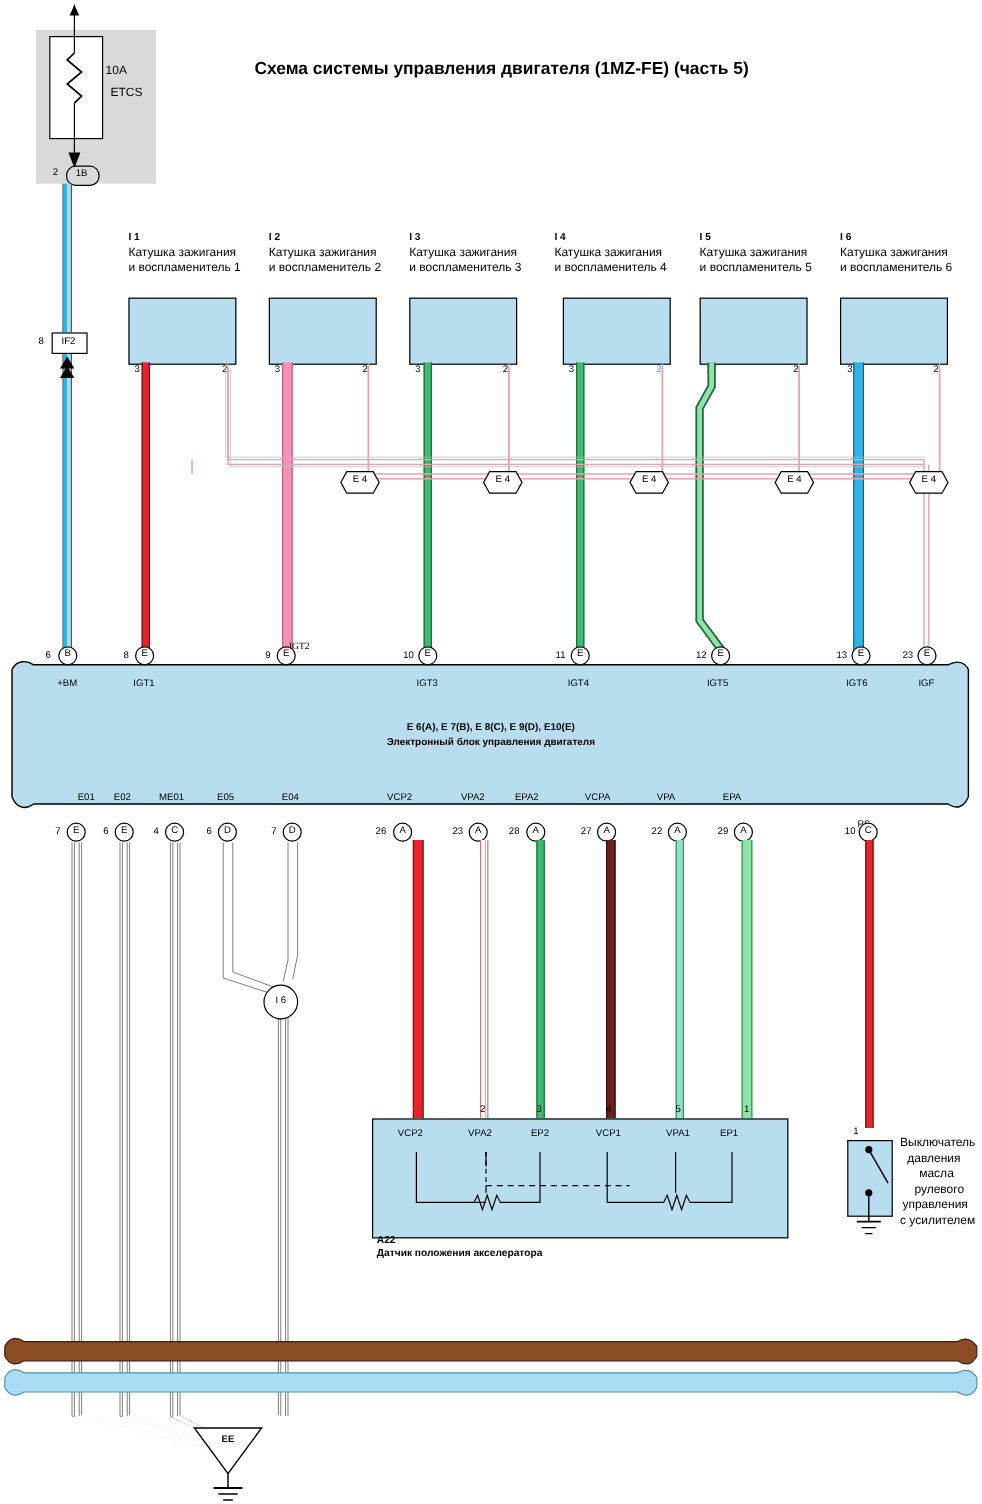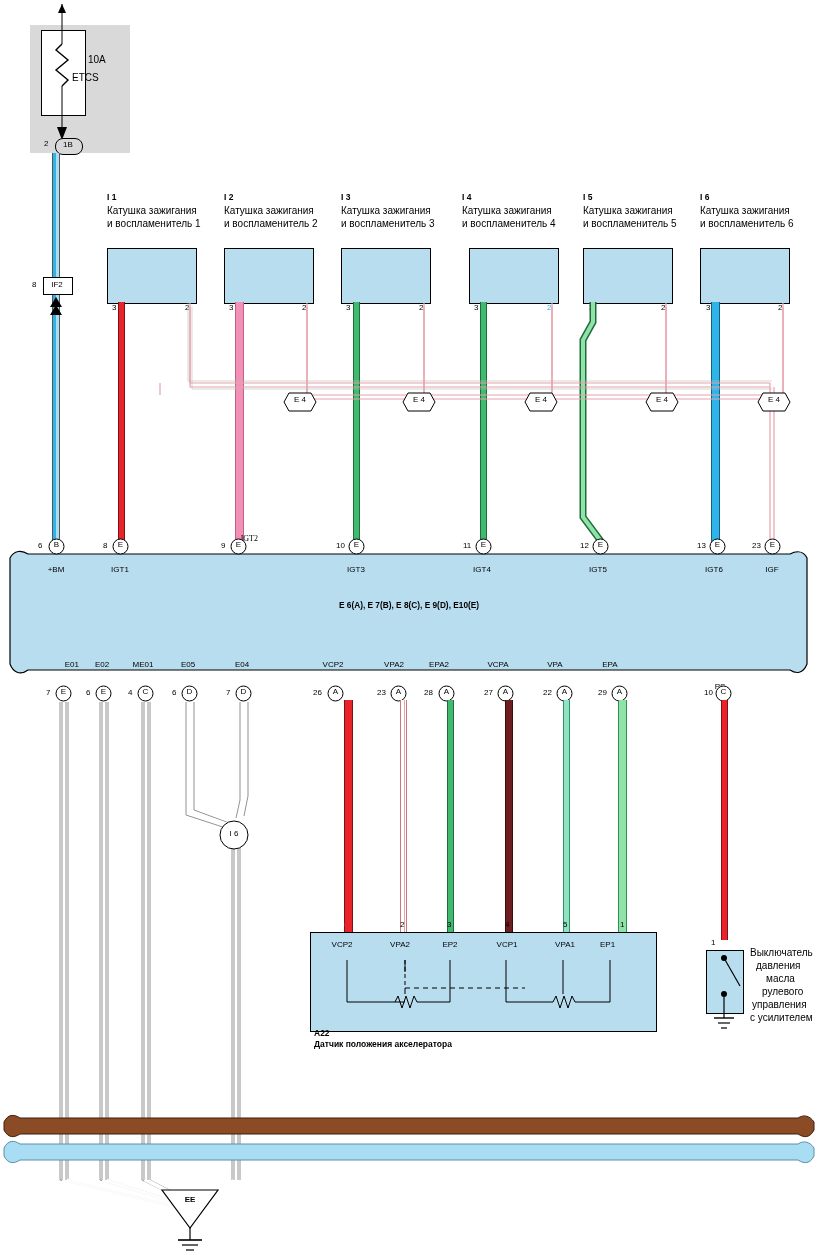--- a/index.html
+++ b/index.html
@@ -13,37 +13,38 @@
   .box{background:#b8ddef;border:1px solid #000;}
   .ecu-txt{font-size:8.3px;font-weight:bold;color:#000;text-align:center;line-height:11px;}
   .wire{position:absolute;}
   .gline{stroke:#000;stroke-width:1;fill:none;}
 </style>
 </head>
 <body>
 
 <div id="page">
 
+  <div class="abs ttl" style="left:212px;top:50px;">Схема системы управления двигателя (1MZ-FE) (часть 5)</div>
 
   <div class="abs" style="left:30px;top:25px;width:100px;height:128px;background:#d9d9d9;"></div>
   <div class="abs" style="left:41px;top:30px;width:43px;height:84px;background:#fff;border:1px solid #000;"></div>
   <svg class="abs" style="left:30px;top:0px;" width="100" height="160">
 
     <line x1="32" y1="4" x2="32" y2="30" class="gline"></line>
     <polygon points="32,4 28,13 36,13" fill="#000"></polygon>
 
     <line x1="32" y1="30" x2="32" y2="44" class="gline"></line>
     <path d="M32,44 L26,50 L38,60 L26,70 L38,80 L32,86" stroke="#000" stroke-width="1.4" fill="none"></path>
     <line x1="32" y1="86" x2="32" y2="114" class="gline"></line>
 
     <line x1="32" y1="114" x2="32" y2="128" class="gline"></line>
     <polygon points="32,140 27,127 37,127" fill="#000"></polygon>
   </svg>
   <div class="abs lbl" style="left:88px;top:55px;">10A</div>
-  <div class="abs lbl" style="left:72px;top:73px;">ETCS</div>
+  <div class="abs lbl" style="left:92px;top:73px;">ETCS</div>
   <div class="abs pin" style="left:44px;top:139px;">2</div>
   <div class="abs" style="left:55px;top:138px;width:26px;height:15px;border:1px solid #000;border-radius:8px;background:#d9d9d9;"></div>
   <div class="abs pin" style="left:55px;top:140px;width:26px;text-align:center;">1B</div>
 
   <div class="wire" style="left:53px;top:153px;width:3px;height:394px;background:#2fb4e9;"></div>
   <div class="wire" style="left:56px;top:153px;width:3px;height:394px;background:#a9ddf4;"></div>
   <div class="wire" style="left:52px;top:153px;width:1px;height:394px;background:#555;"></div>
   <div class="wire" style="left:59px;top:153px;width:1px;height:394px;background:#555;"></div>
 
   <div class="abs pin" style="left:32px;top:280px;">8</div>
@@ -165,20 +166,21 @@
     <svg width="34" height="20">
         <polygon points="6,1 28,1 33,10 28,19 6,19 1,10" fill="#fff" stroke="#000" stroke-width="1"></polygon>
       </svg>
     <div style="position:absolute;left:0;top:3px;width:34px;text-align:center;font-size:8px;">E 4</div>
   </div>
 
   <svg class="abs" style="left:8px;top:546px;" width="802" height="140">
     <path d="M2,12 C 6,4 14,4 20,8 L782,8 C 790,4 796,6 799,12 L799,118 C 795,128 788,128 782,124 L20,124 C 12,130 5,126 2,118 Z" fill="#b8ddef" stroke="#000" stroke-width="1.2"></path>
   </svg>
   <div class="abs ecu-txt" style="left:8px;top:600px;width:802px;">E 6(A), E 7(B), E 8(C), E 9(D), E10(E)</div>
+  <div class="abs ecu-txt" style="left:8px;top:613px;width:802px;">Электронный блок управления двигателя</div>
 
   <div class="abs pin" style="left:36px;top:565px;width:40px;text-align:center;font-weight:normal;">+BM</div>
   <div class="abs pin" style="left:100px;top:565px;width:40px;text-align:center;">IGT1</div>
   <div class="abs pin" style="left:218px;top:534px;width:40px;text-align:right;font-family:Liberation Serif, serif;">IGT2</div>
   <div class="abs pin" style="left:336px;top:565px;width:40px;text-align:center;">IGT3</div>
   <div class="abs pin" style="left:462px;top:565px;width:40px;text-align:center;">IGT4</div>
   <div class="abs pin" style="left:578px;top:565px;width:40px;text-align:center;">IGT5</div>
   <div class="abs pin" style="left:694px;top:565px;width:40px;text-align:center;">IGT6</div>
   <div class="abs pin" style="left:752px;top:565px;width:40px;text-align:center;">IGF</div>
 

